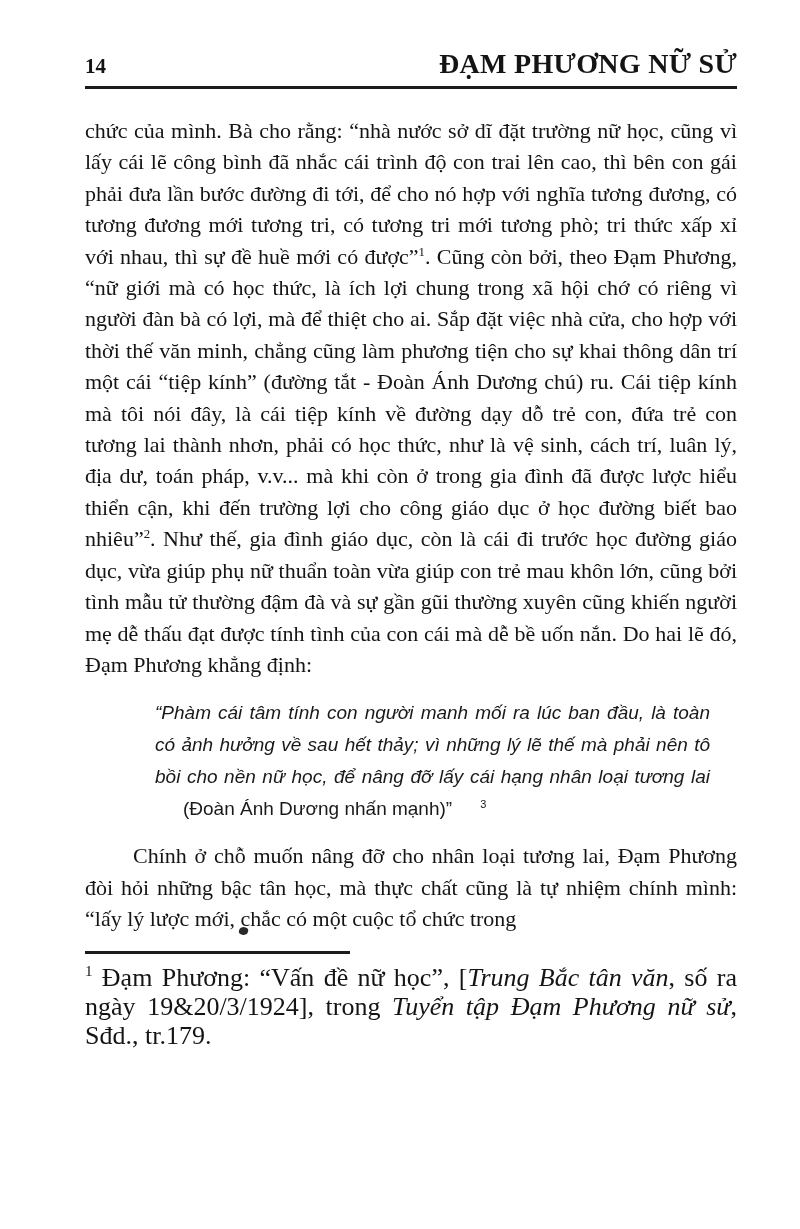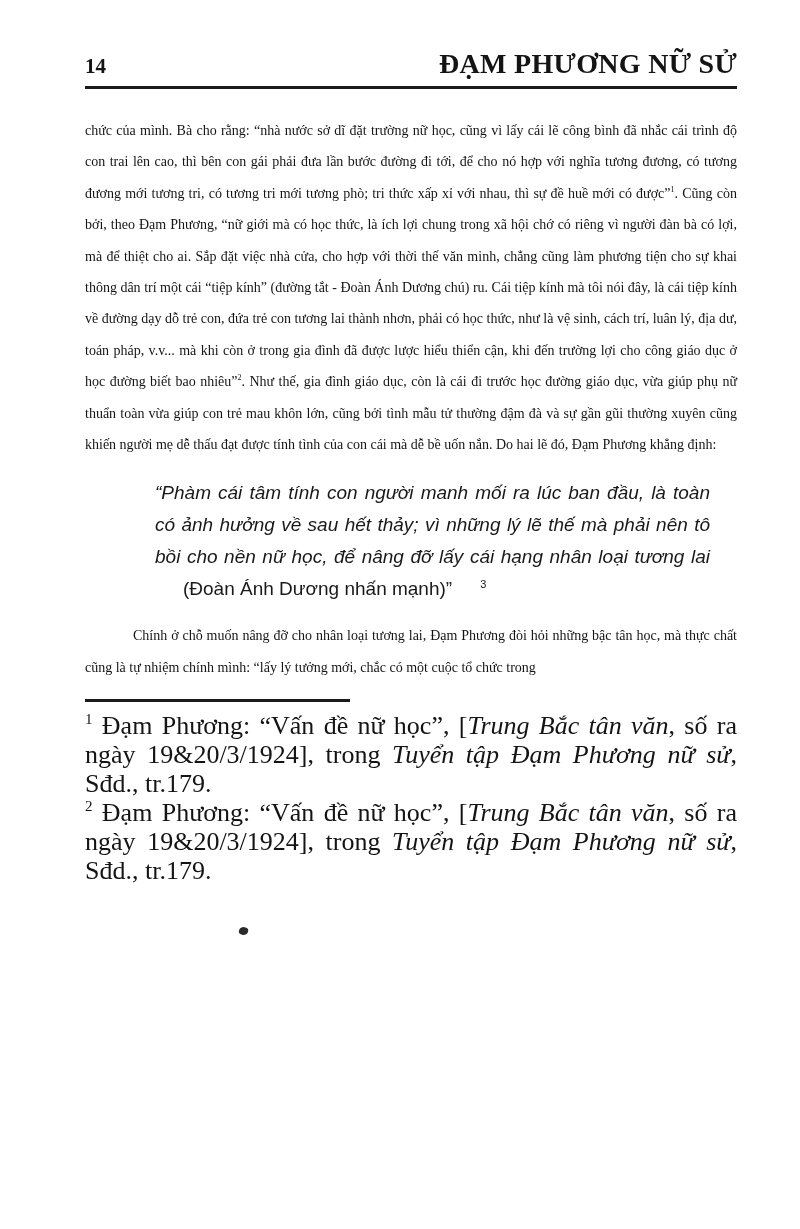--- a/index.html
+++ b/index.html
@@ -32,21 +32,21 @@
   .page-number { font-size: 21px; }
   .running-title { font-size: 28px; letter-spacing: 0.3px; }
   .header-rule {
     border: none;
     border-top: 3px solid #1b1b1b;
     margin: 8px 0 0 0;
   }
   .body-block { margin-top: 26px; }
   .body-text {
     margin: 0;
-    font-size: 14px;
+    font-size: 22px;
     line-height: 31.4px;
     text-align: justify;
   }
   .indent { text-indent: 48px; }
   sup {
     font-size: 0.58em;
     line-height: 0;
     vertical-align: super;
   }
   .quote {
@@ -94,30 +94,29 @@
     <span class="running-title">ĐẠM PHƯƠNG NỮ SỬ</span>
   </header>
   <hr class="header-rule">
 
   <main class="body-block">
 
     <p class="body-text"><span>chức của mình. Bà cho rằng: “nhà nước sở dĩ đặt trường nữ học, cũng vì lấy cái lẽ công bình đã nhắc cái trình độ con trai lên cao, thì bên con gái phải đưa lần bước đường đi tới, để cho nó hợp với nghĩa tương đương, có tương đương mới tương tri, có tương tri mới tương phò; tri thức xấp xỉ với nhau, thì sự đề huề mới có được”</span><sup>1</sup><span>. Cũng còn bởi, theo Đạm Phương, “nữ giới mà có học thức, là ích lợi chung trong xã hội chớ có riêng vì người đàn bà có lợi, mà để thiệt cho ai. Sắp đặt việc nhà cửa, cho hợp với thời thế văn minh, chẳng cũng làm phương tiện cho sự khai thông dân trí một cái “tiệp kính” (đường tắt - Đoàn Ánh Dương chú) ru. Cái tiệp kính mà tôi nói đây, là cái tiệp kính về đường dạy dỗ trẻ con, đứa trẻ con tương lai thành nhơn, phải có học thức, như là vệ sinh, cách trí, luân lý, địa dư, toán pháp, v.v... mà khi còn ở trong gia đình đã được lược hiểu thiển cận, khi đến trường lợi cho công giáo dục ở học đường biết bao nhiêu”</span><sup>2</sup><span>. Như thế, gia đình giáo dục, còn là cái đi trước học đường giáo dục, vừa giúp phụ nữ thuẩn toàn vừa giúp con trẻ mau khôn lớn, cũng bởi tình mẫu tử thường đậm đà và sự gần gũi thường xuyên cũng khiến người mẹ dễ thấu đạt được tính tình của con cái mà dễ bề uốn nắn. Do hai lẽ đó, Đạm Phương khẳng định:</span></p>
 
     <blockquote class="quote"><span>“Phàm cái tâm tính con người manh mối ra lúc ban đầu, là toàn có ảnh hưởng về sau hết thảy; vì những lý lẽ thế mà phải nên tô bồi cho nền nữ học, để nâng đỡ lấy cái hạng nhân loại tương lai </span><span class="roman">(Đoàn Ánh Dương nhấn mạnh)”</span><sup class="roman">3</sup></blockquote>
 
-    <p class="body-text indent">Chính ở chỗ muốn nâng đỡ cho nhân loại tương lai, Đạm Phương đòi hỏi những bậc tân học, mà thực chất cũng là tự nhiệm chính mình: “lấy lý tưởng mới, chắc có một cuộc tổ chức trong</p>
+    <p class="body-text indent">Chính ở chỗ muốn nâng đỡ cho nhân loại tương lai, Đạm Phương đòi hỏi những bậc tân học, mà thực chất cũng là tự nhiệm chính mình: “lấy lý lược mới, chắc có một cuộc tổ chức trong</p>
 
   </main>
 
   <hr class="fn-rule">
 
   <section class="footnotes">
 
     <p class="footnote"><sup>1</sup><span> Đạm Phương: “Vấn đề nữ học”, [</span><em>Trung Bắc tân văn</em><span>, số ra ngày 19&amp;20/3/1924], trong </span><em>Tuyển tập Đạm Phương nữ sử</em><span>, Sđd., tr.179.</span></p>
 
-    <p class="footnote"><sup>2</sup><span> Đạm Phương: “Vấn đề nữ học”, [</span><em>Trung Bắc tân văn</em><span>, số ra ngày 19&amp;20/3/1924], trong </span><em>Tuyển tập Đạm Phương nữ sử</em><span>, Sđd., tr.179.</span></p>
 
 
   </section>
 
   <div class="scan-artifact"></div>
 
 </div>
 
 </body></html>

